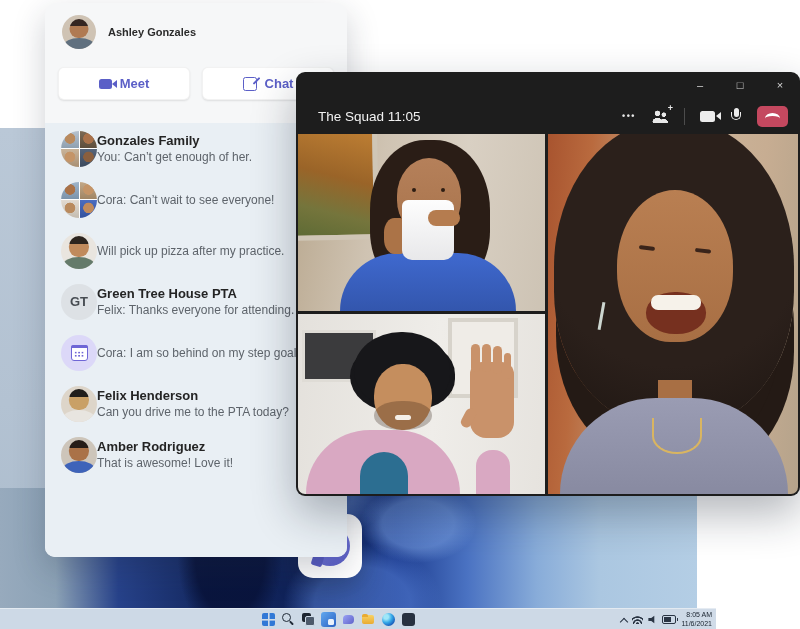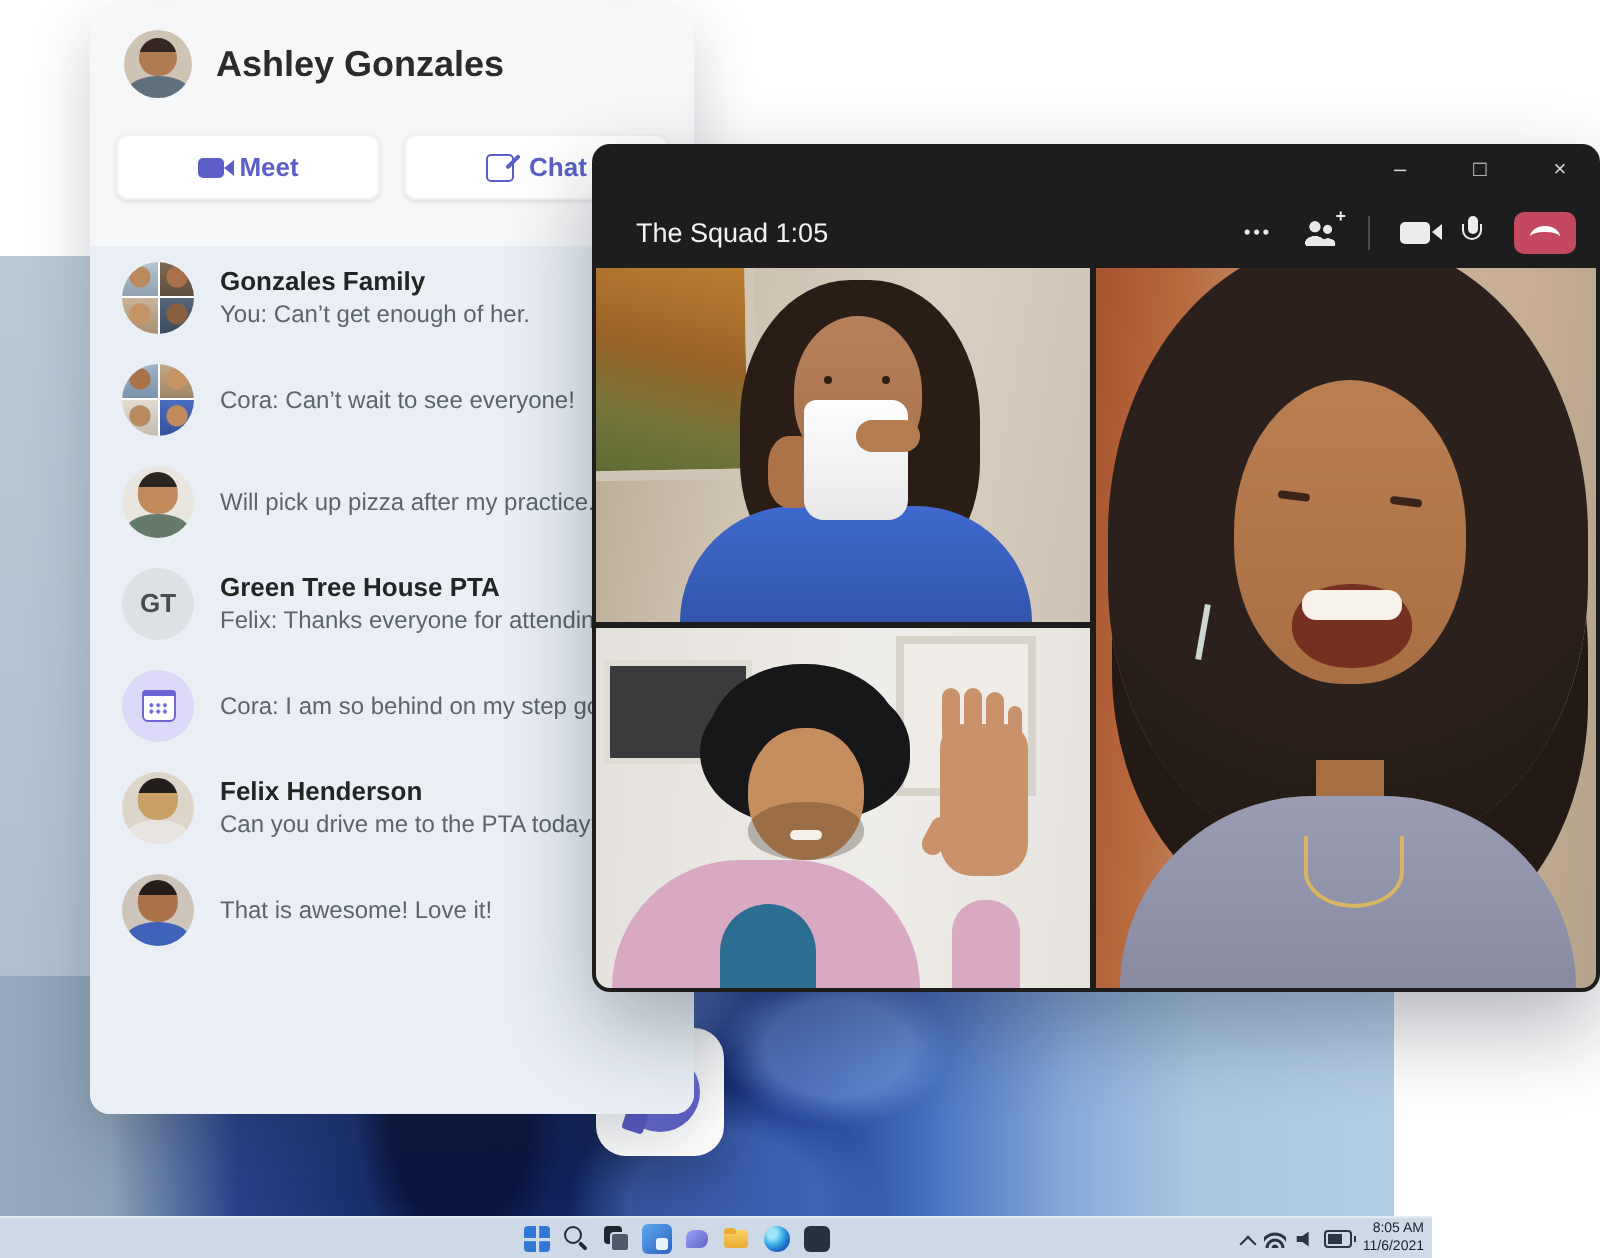--- a/index.html
+++ b/index.html
@@ -65,32 +65,32 @@
   .tr-batt::after{content:"";position:absolute;right:-3px;top:1.5px;width:1.5px;height:3px;background:#2a3544;}
   .clock{font-size:7px;line-height:8.5px;color:#18222e;text-align:right;cursor:pointer;}
   
   .chat-panel{
     position:absolute;left:45px;top:3px;width:302px;height:554px;
     background:#f6f7f8;border-radius:10px;
     box-shadow:0 12px 32px rgba(30,40,60,.22);
     z-index:4;
   }
   .cp-header{position:absolute;left:0;top:0;right:0;height:58px;display:flex;align-items:center;gap:12px;padding:0 17px;box-sizing:border-box;}
-  .cp-name{font-size:18px;font-weight:700;color:#2b2b2b;}
+  .cp-name{font-size:11px;font-weight:700;color:#2b2b2b;}
   .cp-actions{position:absolute;left:13px;right:13px;top:64px;display:flex;gap:12px;}
   .cp-btn{flex:1;height:31px;background:#ffffff;border:1px solid rgba(0,0,0,.05);border-radius:6px;
     box-shadow:0 1px 2px rgba(0,0,0,.10);display:flex;align-items:center;justify-content:center;gap:8px;cursor:pointer;}
   .cp-btn-label{font-size:13px;font-weight:700;color:#5b5fc7;}
   .ic-cam{position:relative;width:13px;height:10px;background:#5b5fc7;border-radius:2.5px;}
   .ic-cam::after{content:"";position:absolute;right:-5px;top:1px;width:0;height:0;border:4px solid transparent;border-right:5px solid #5b5fc7;border-left:none;}
   .ic-compose{position:relative;width:12px;height:12px;border:1.6px solid #5b5fc7;border-radius:2.5px;}
   .ic-compose::after{content:"";position:absolute;right:-3px;top:-1px;width:9px;height:1.8px;background:#5b5fc7;border-radius:1px;transform:rotate(-45deg);transform-origin:right top;}
   .cp-list{position:absolute;left:0;top:120px;right:0;bottom:0;background:#e9eff4;border-radius:0 0 10px 10px;}
   .cp-recent{font-size:13px;font-weight:700;color:#1f1f1f;padding:13px 0 7px 18px;}
-  .row{height:51px;display:flex;align-items:center;gap:13px;padding-left:16px;cursor:pointer;}
+  .row{height:51px;display:flex;align-items:center;padding-left:16px;cursor:pointer;}
   .row-texts{display:flex;flex-direction:column;gap:2px;}
   .row-name{font-size:13px;font-weight:700;color:#242424;}
   .row-prev{font-size:12px;color:#5e646b;}
   .av{width:36px;height:36px;border-radius:50%;flex:0 0 auto;position:relative;overflow:hidden;}
   .av-photo{background:var(--bg);}
   .av-photo::before{content:"";position:absolute;left:50%;top:11%;width:56%;height:58%;transform:translateX(-50%);
     border-radius:50% 50% 46% 46%;background:linear-gradient(180deg,var(--hair) 0 36%,var(--skin) 36%);}
   .av-photo::after{content:"";position:absolute;left:50%;bottom:-14%;width:90%;height:46%;transform:translateX(-50%);
     border-radius:50% 50% 0 0;background:var(--shirt);}
   .av-ashley{--bg:#cfc3b4;--hair:#352621;--skin:#b07a52;--shirt:#60707f;width:34px;height:34px;}
@@ -299,35 +299,36 @@
       <div class="av av-photo av-felix"></div>
       <div class="row-texts">
         <div class="row-name">Felix Henderson</div>
         <div class="row-prev">Can you drive me to the PTA today?</div>
       </div>
     </div>
 
     <div class="row">
       <div class="av av-photo av-amber"></div>
       <div class="row-texts">
+        <div class="row-name">Amber Rodriguez</div>
         <div class="row-prev">That is awesome! Love it!</div>
       </div>
     </div>
 
   </div>
 </div>
 
 <div class="call-window">
   <div class="cw-row1">
     <div class="wbtn">–</div>
     <div class="wbtn">□</div>
     <div class="wbtn">×</div>
   </div>
   <div class="cw-row2">
-    <div class="cw-title">The Squad 1:05</div>
+    <div class="cw-title">The Squad 11:05</div>
     <div class="cw-controls">
       <div class="ci ci-more">•••</div>
       <div class="ci ci-people"></div>
       <div class="cw-divider"></div>
       <div class="ci ci-vid"></div>
       <div class="ci ci-mic"></div>
       <div class="ci ci-hang">
         <div class="hang-glyph"></div>
       </div>
     </div>

